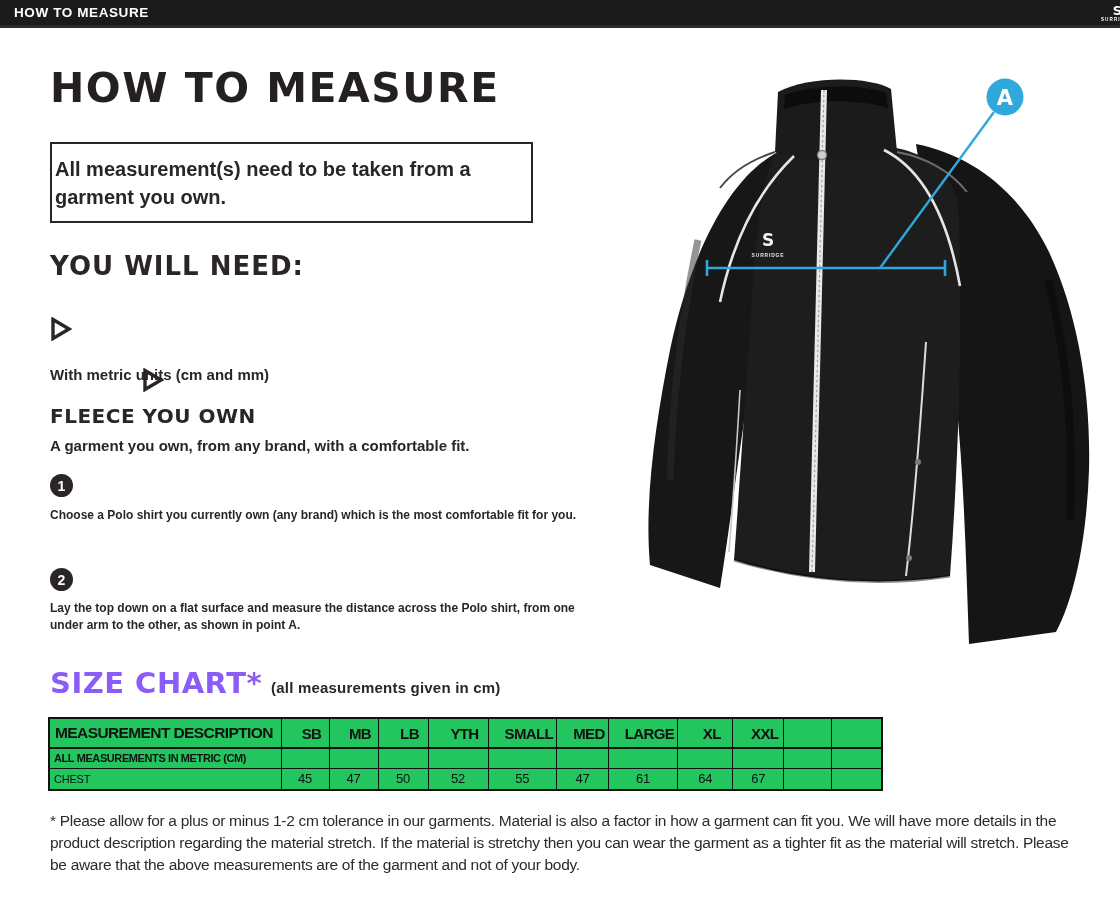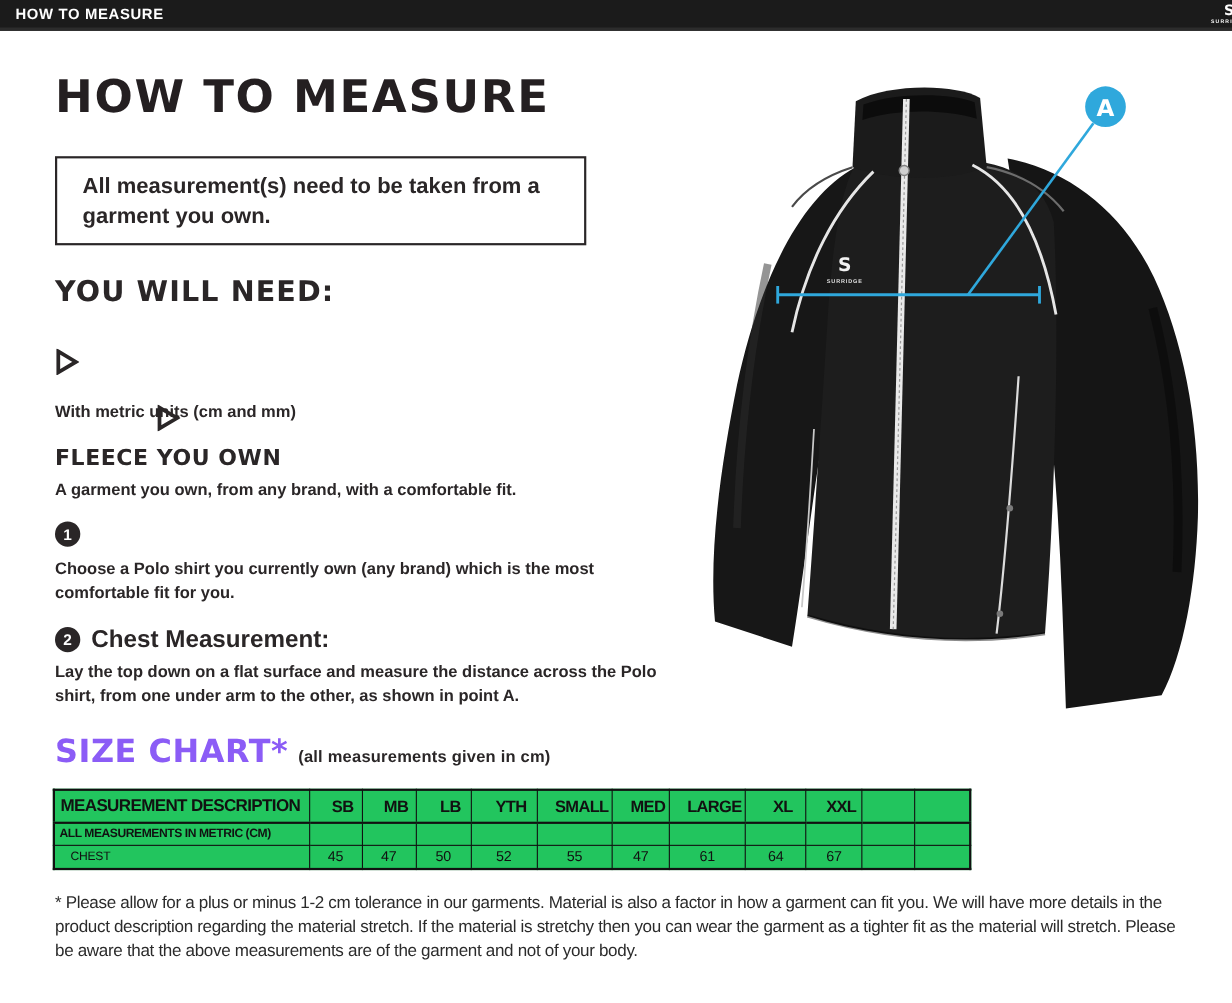--- a/index.html
+++ b/index.html
@@ -20,39 +20,39 @@
   .topbar-brand .s{color:#fff;font-family:"DejaVu Sans", sans-serif;font-weight:800;font-size:13px;}
   .topbar-brand .nm{color:#fff;font-size:4.6px;font-weight:700;letter-spacing:1.1px;margin-top:1px;}
 
   
   .h1{
     left:50px;top:64px;font-family:"DejaVu Sans", sans-serif;
     font-size:41px;font-weight:800;letter-spacing:1.5px;color:#241f21;
   }
   .notice{
     left:50px;top:142px;width:483px;height:81px;box-sizing:border-box;
-    border:2.5px solid #2a2627;padding:11px 23px;
+    border:2.5px solid #2a2627;padding:11px 3px;
     font-size:20px;font-weight:700;line-height:28px;color:#2a2627;
   }
   .h2{
     left:50px;top:251px;font-family:"DejaVu Sans", sans-serif;
     font-size:26px;font-weight:800;letter-spacing:1px;color:#2a2627;
   }
   .need-item{display:flex;align-items:center;gap:12px;}
   .need-item .tri{display:block;}
   .need-title{font-family:"DejaVu Sans", sans-serif;font-size:20px;font-weight:800;letter-spacing:.5px;color:#2a2627;}
   .need-desc{font-size:15px;font-weight:700;color:#2a2627;margin-top:20px;}
   .step-head{display:flex;align-items:center;gap:10px;}
   .step-badge{
     width:23px;height:23px;border-radius:50%;background:#2a2627;color:#fff;
     display:flex;align-items:center;justify-content:center;
     font-size:14px;font-weight:700;flex:0 0 23px;
   }
   .step-title{font-size:22px;font-weight:700;color:#2a2627;}
-  .step-desc{font-size:15px;font-weight:700;line-height:1.45;color:#2a2627;width:548px;}
+  .step-desc{font-size:12px;font-weight:700;line-height:1.45;color:#2a2627;width:548px;}
   .sc-head{left:50px;top:666px;display:flex;align-items:baseline;gap:9px;}
   .sc-title{font-family:"DejaVu Sans", sans-serif;font-size:29px;font-weight:800;letter-spacing:.5px;color:#8b5cf6;}
   .sc-note{font-size:15px;font-weight:700;color:#2a2627;letter-spacing:.2px;}
 
   
   table.size{
     left:48px;top:717px;border-collapse:collapse;table-layout:fixed;
     position:absolute;background:#22c55e;
   }
   table.size th, table.size td{
@@ -60,21 +60,21 @@
     font-family:"Liberation Sans", sans-serif;color:#111;
   }
   table.size{border:2.5px solid #111;}
   tr.hdr{height:30px;}
   tr.hdr th{font-size:15px;font-weight:700;letter-spacing:-0.6px;text-align:center;border-bottom:2.5px solid #111;padding-left:16px;}
   tr.hdr th.desc{font-size:15.5px;text-align:left;padding-left:5px;}
   tr.metric{height:20px;}
   tr.metric td{font-size:11px;font-weight:700;letter-spacing:-0.4px;text-align:left;padding-left:4px;}
   tr.vals{height:22px;}
   tr.vals td{font-size:13px;font-weight:400;text-align:center;letter-spacing:-0.2px;}
-  tr.vals td.lbl{font-size:11px;text-align:left;padding-left:14px;letter-spacing:-0.2px;}
+  tr.vals td.lbl{font-size:11px;text-align:left;padding-left:4px;letter-spacing:-0.2px;}
 
   .footnote{
     left:50px;top:810px;width:1030px;font-size:15.5px;font-weight:400;
     letter-spacing:-0.3px;line-height:1.42;color:#2b2b2b;
   }
 </style>
 </head>
 <body>
 
 <div class="abs topbar">
@@ -108,21 +108,20 @@
 </div>
 <div class="abs need-desc" style="left:50px;top:417px;">A garment you own, from any brand, with a comfortable fit.</div>
 
 <div class="abs step-head" style="left:50px;top:474px;">
   <span class="step-badge">1</span>
 </div>
 <div class="abs step-desc" style="left:50px;top:507px;">Choose a Polo shirt you currently own (any brand) which is the most comfortable fit for you.</div>
 
 <div class="abs step-head" style="left:50px;top:568px;">
   <span class="step-badge">2</span>
-  <span class="step-title">Chest Measurement:</span>
 </div>
 <div class="abs step-desc" style="left:50px;top:600px;">Lay the top down on a flat surface and measure the distance across the Polo shirt, from one under arm to the other, as shown in point A.</div>
 
 <div class="abs sc-head">
   <span class="sc-title">SIZE CHART*</span>
   <span class="sc-note">(all measurements given in cm)</span>
 </div>
 
 <table class="size">
   <colgroup>

